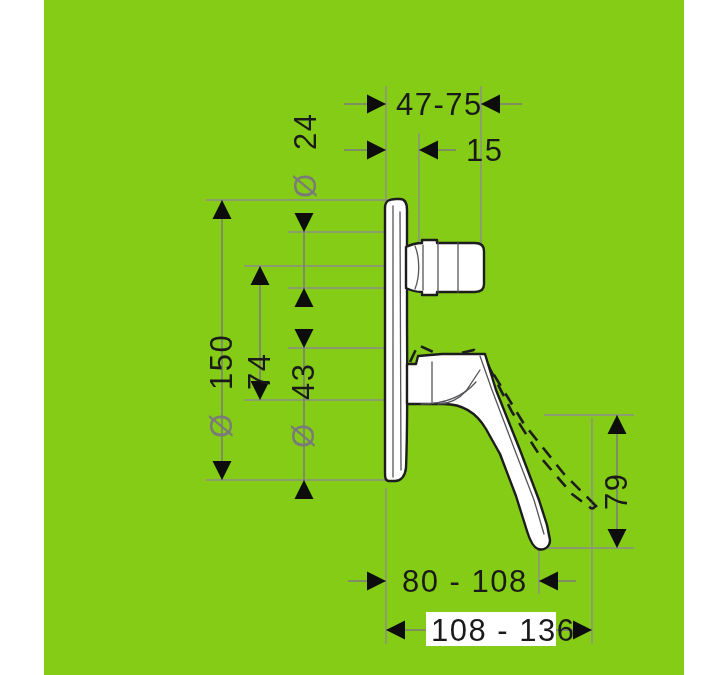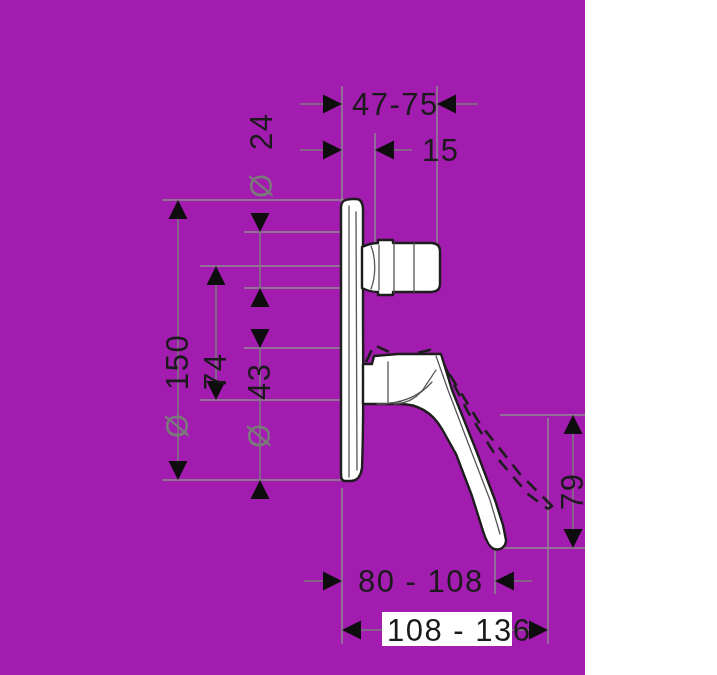--- a/index.html
+++ b/index.html
@@ -5,24 +5,25 @@
   html, body {
     margin: 0;
     padding: 0;
     background: #ffffff;
   }
   body {
     font-family: "Liberation Sans", sans-serif;
   }
   #drawing-root {
     position: relative;
-    width: 585px;
+    width: 640px;
     height: 675px;
-    background: #a21caf;
+    background: #84cc16;
     overflow: hidden;
+    margin-left: 44px;
   }
   #drawing-svg {
     position: absolute;
     left: 0;
     top: 0;
     width: 717px;
     height: 675px;
     display: block;
   }
   .dim-text {

